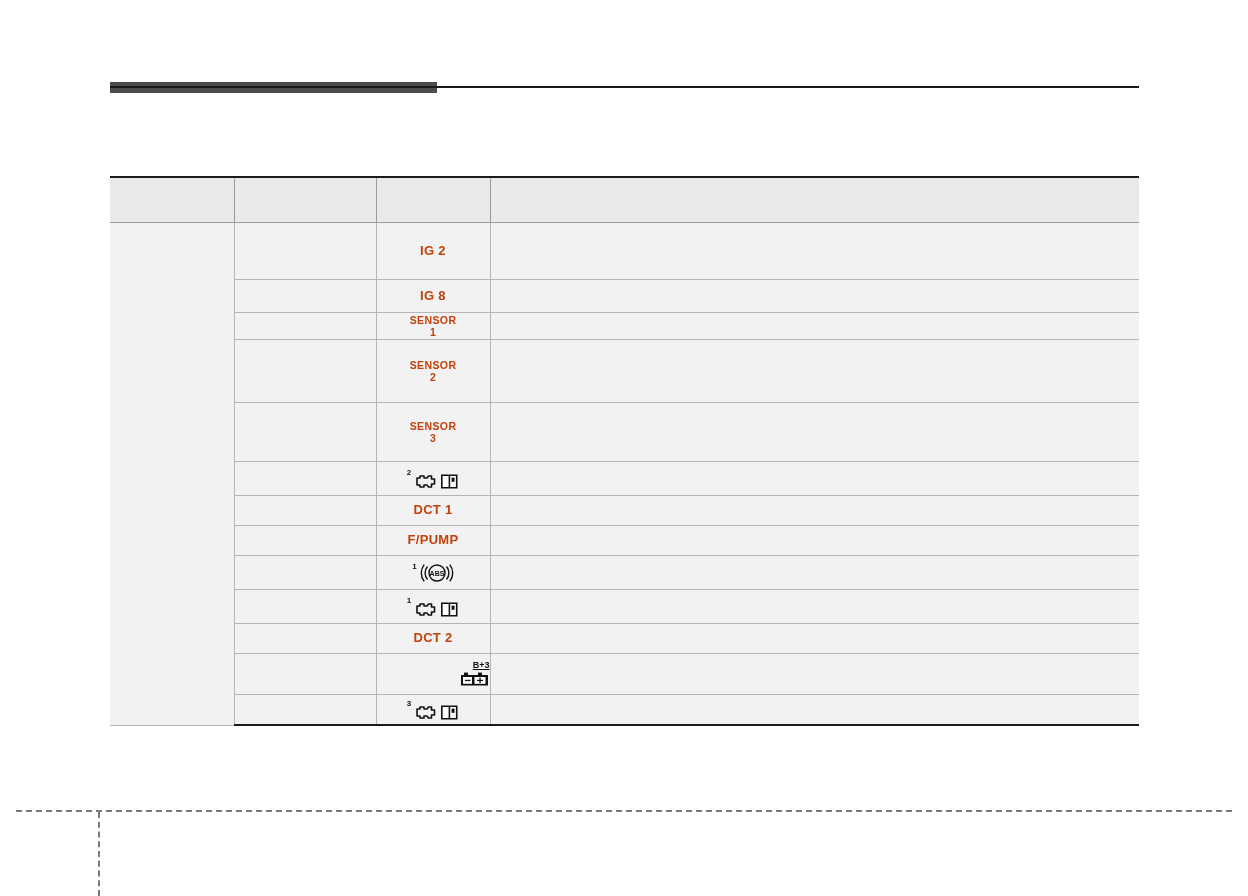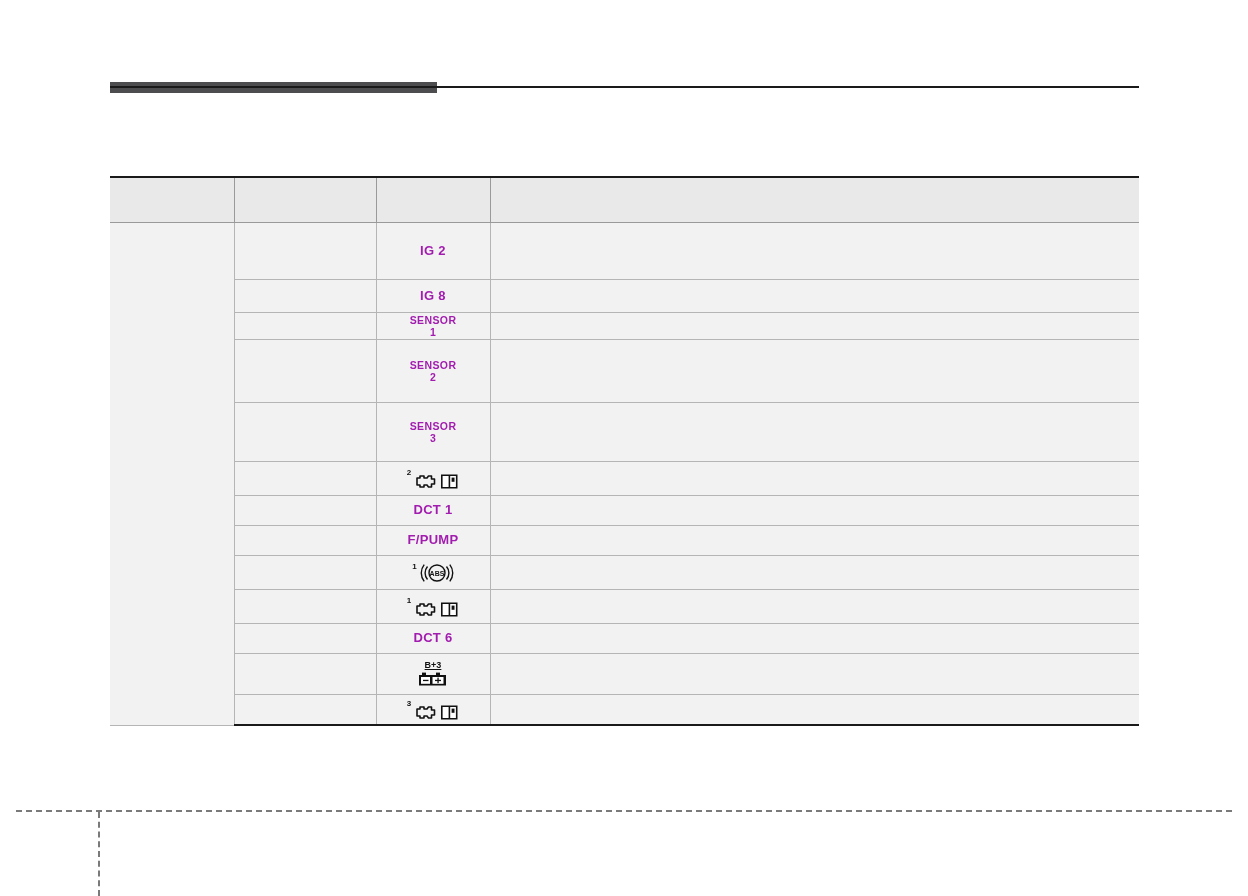--- a/index.html
+++ b/index.html
@@ -73,21 +73,21 @@
     border-bottom: 2px solid #1a1a1a;
   }
   
   .sep-r { border-right: 1px solid #b5b5b5; }
   .sep-r-head { border-right: 1px solid #9a9a9a; }
 
   .cell-name {
     font-size: 13px;
     font-weight: bold;
     letter-spacing: 0.3px;
-    color: #a21caf;
+    color: #c2410c;
     line-height: 1.15;
   }
   .cell-name.small {
     font-size: 10.5px;
     font-weight: bold;
     letter-spacing: 0.4px;
   }
   .cell-name .sub {
     display: block;
     font-size: 10.5px;
@@ -108,21 +108,21 @@
     margin-right: 1px;
     line-height: 1;
     padding-top: 1px;
   }
   
   svg.glyph { display: block; }
   
   .abs-wrap {
     display: flex;
     flex-direction: column;
-    align-items: center;
+    align-items: flex-end;
     justify-content: center;
     text-decoration: underline;
   }
   
   .footer-dash {
     position: absolute;
     left: 16px;
     top: 810px;
     width: 1216px;
     height: 0;
@@ -281,21 +281,21 @@
                 <rect x="11.6" y="4.6" width="2.9" height="4.2" fill="#111"></rect>
               </svg>
             </div>
           </td>
           <td></td>
         </tr>
 
         <tr>
           <td class="sep-r" style="height:29px"></td>
           <td class="sep-r">
-            <div class="cell-name">DCT 6</div>
+            <div class="cell-name">DCT 2</div>
           </td>
           <td></td>
         </tr>
 
         <tr>
           <td class="sep-r" style="height:40px"></td>
           <td class="sep-r">
             <div class="abs-wrap">
               <div style="font-size:9px;font-weight:bold;line-height:1.1">B+3</div>
               <svg class="glyph" width="30" height="16" viewBox="0 0 30 16">

